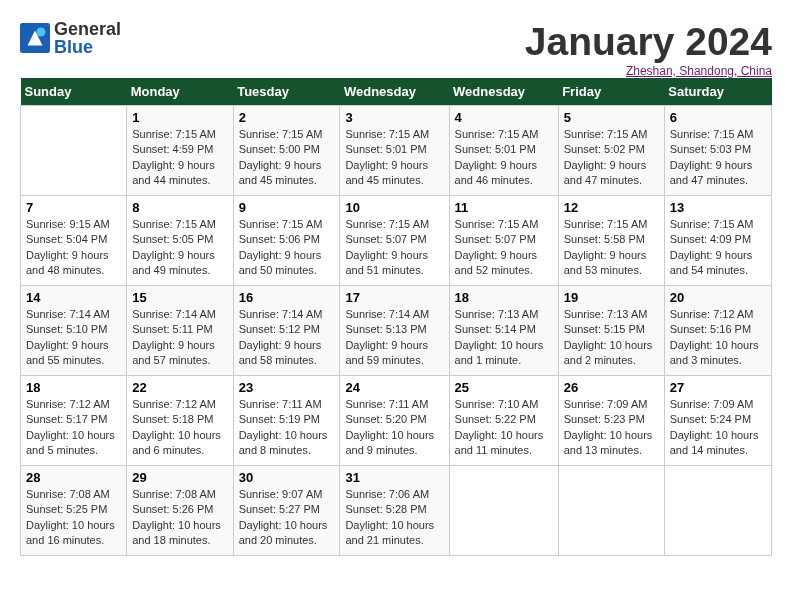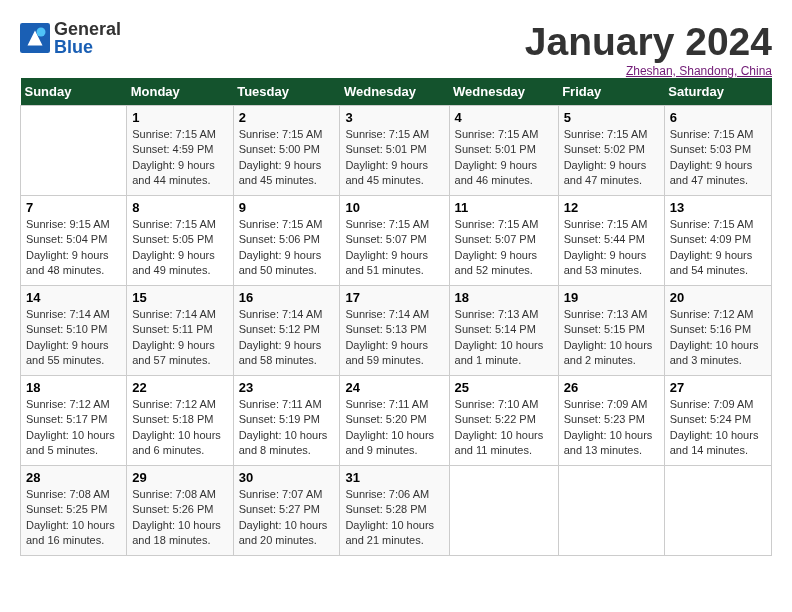--- a/index.html
+++ b/index.html
@@ -203,21 +203,21 @@
         <td>
           <span class="day-number">11</span>
           <div class="day-info">Sunrise: 7:15 AM
 Sunset: 5:07 PM
 Daylight: 9 hours
 and 52 minutes.</div>
         </td>
         <td>
           <span class="day-number">12</span>
           <div class="day-info">Sunrise: 7:15 AM
-Sunset: 5:44 PM
+Sunset: 5:58 PM
 Daylight: 9 hours
 and 53 minutes.</div>
         </td>
         <td>
           <span class="day-number">13</span>
           <div class="day-info">Sunrise: 7:15 AM
 Sunset: 4:09 PM
 Daylight: 9 hours
 and 54 minutes.</div>
         </td>
@@ -334,21 +334,21 @@
         </td>
         <td>
           <span class="day-number">29</span>
           <div class="day-info">Sunrise: 7:08 AM
 Sunset: 5:26 PM
 Daylight: 10 hours
 and 18 minutes.</div>
         </td>
         <td>
           <span class="day-number">30</span>
-          <div class="day-info">Sunrise: 7:07 AM
+          <div class="day-info">Sunrise: 9:07 AM
 Sunset: 5:27 PM
 Daylight: 10 hours
 and 20 minutes.</div>
         </td>
         <td>
           <span class="day-number">31</span>
           <div class="day-info">Sunrise: 7:06 AM
 Sunset: 5:28 PM
 Daylight: 10 hours
 and 21 minutes.</div>

